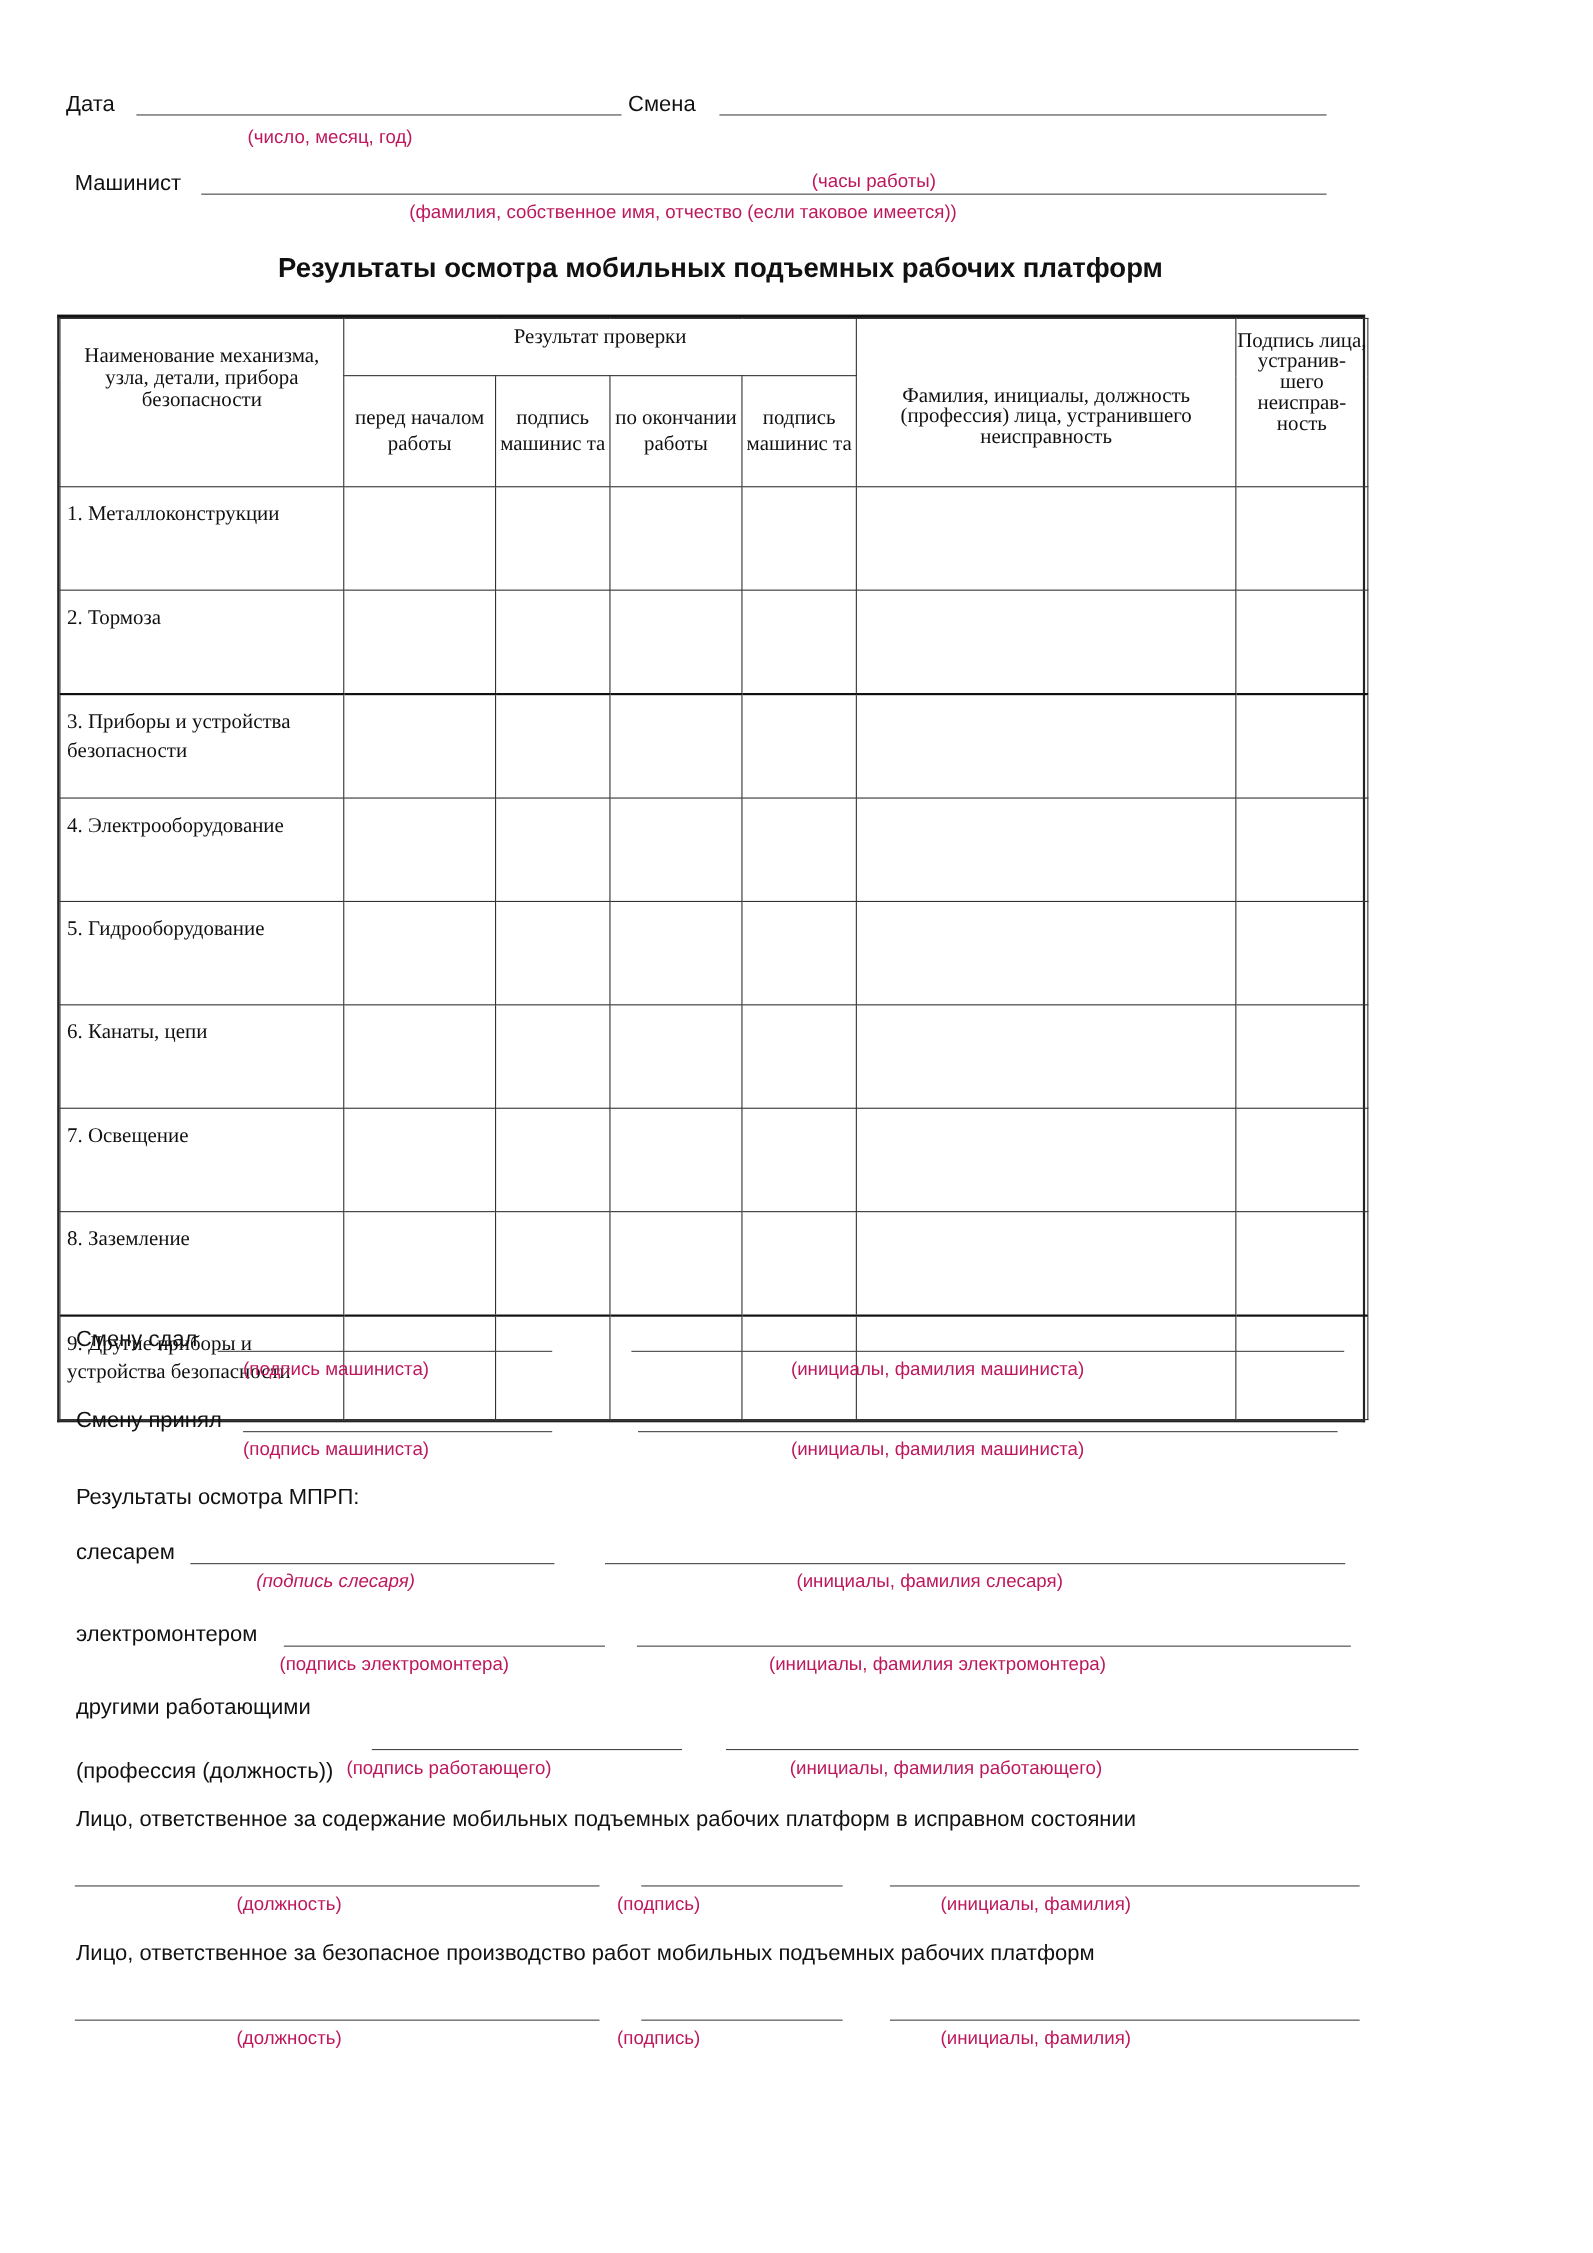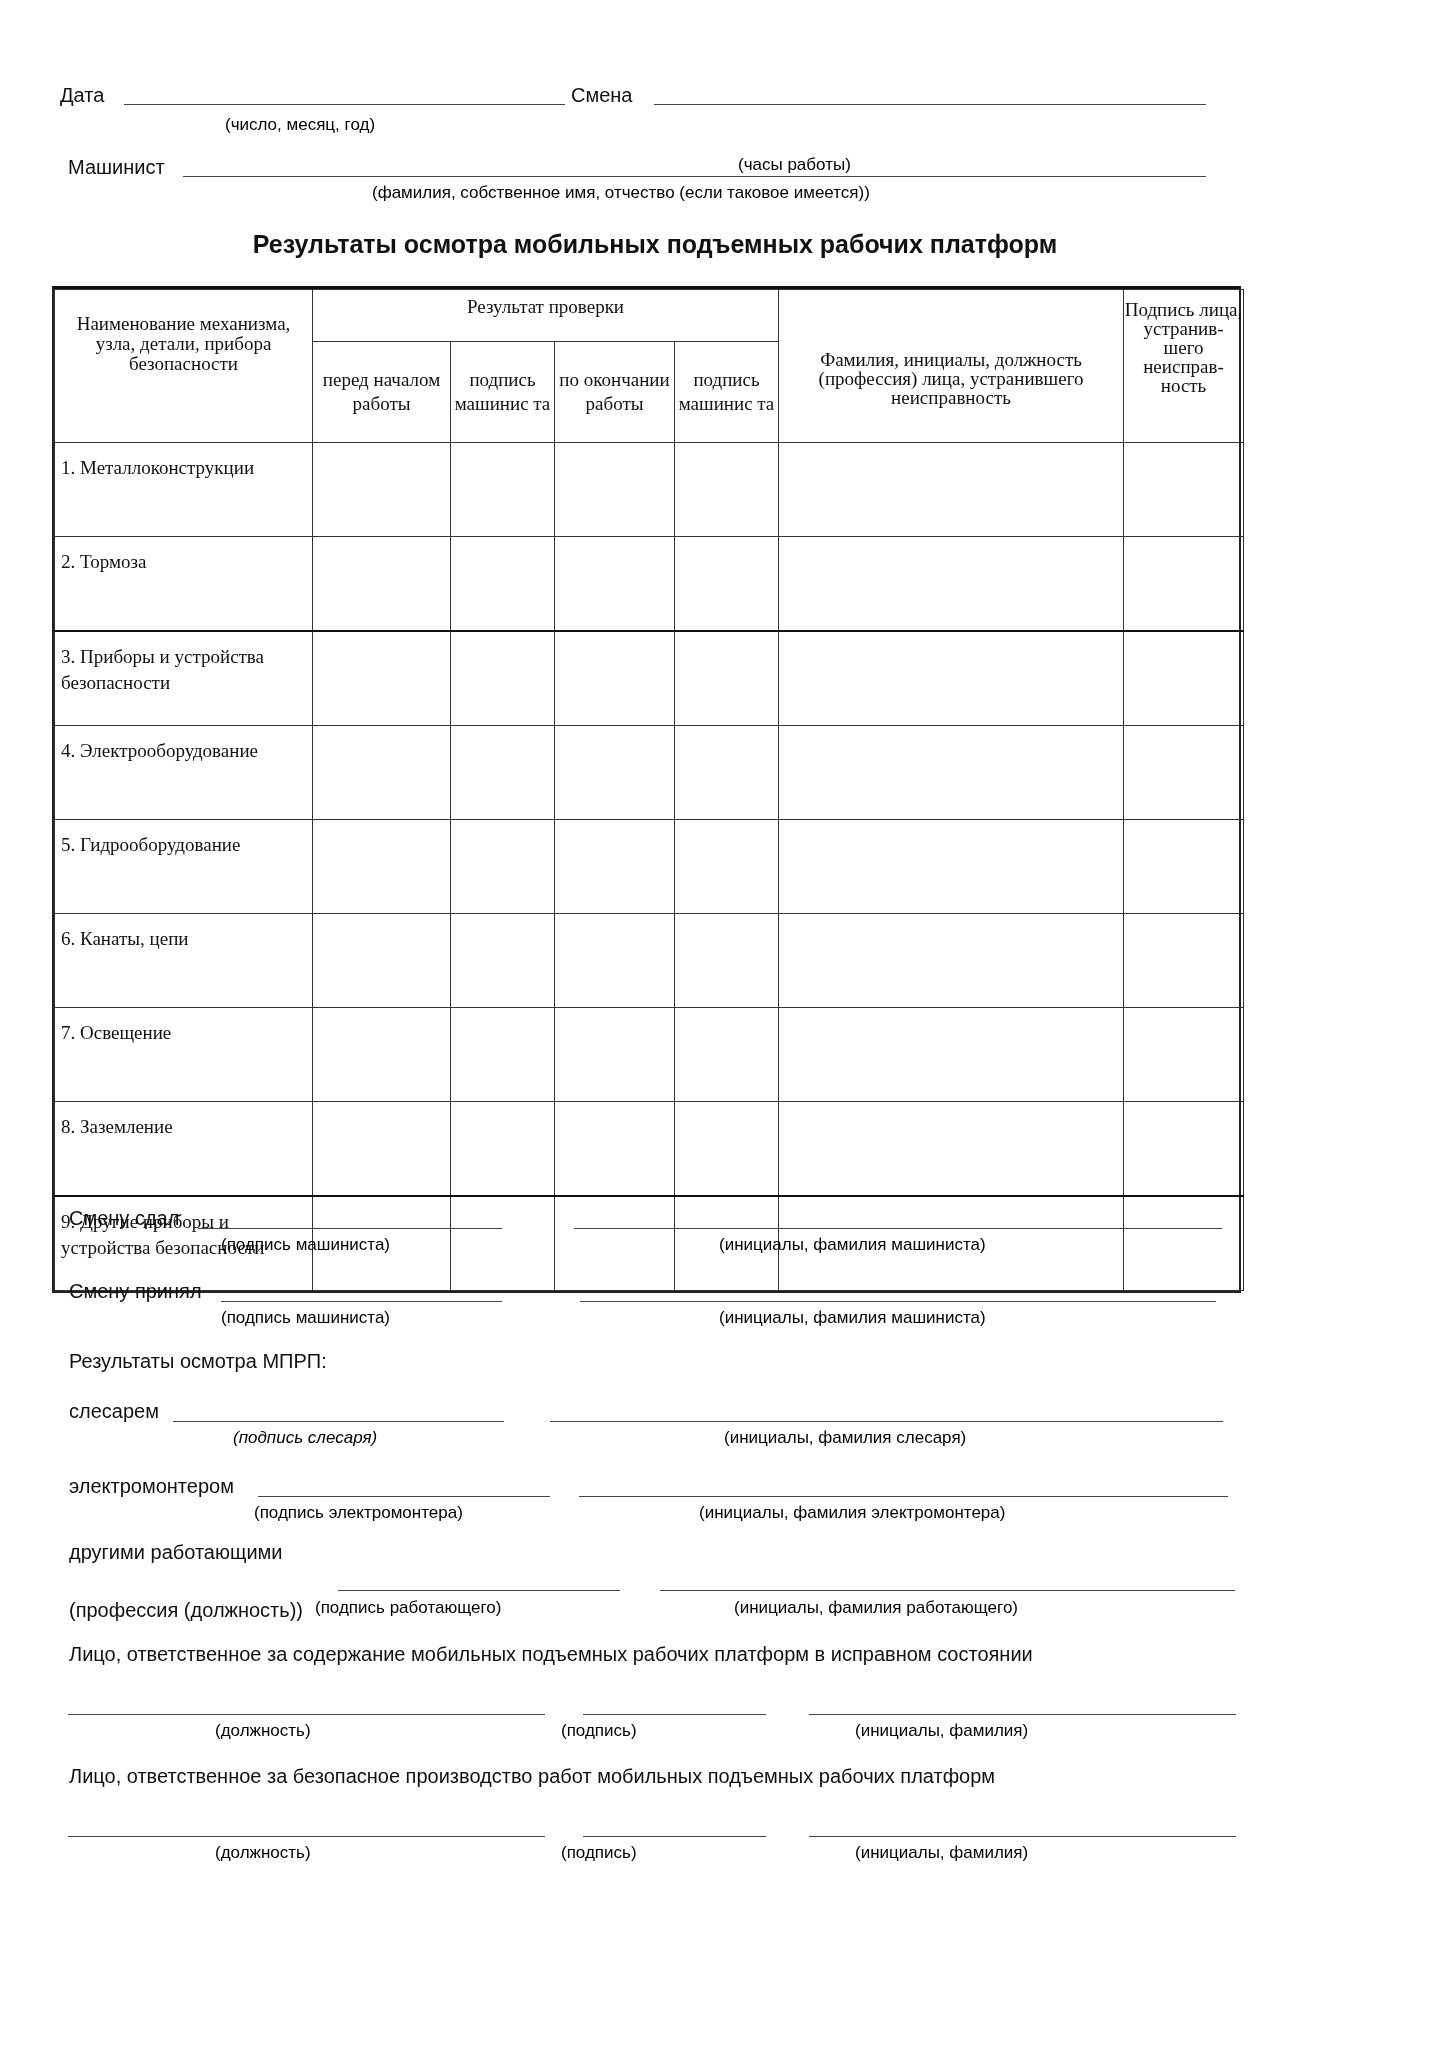--- a/index.html
+++ b/index.html
@@ -1,18 +1,18 @@
 <!DOCTYPE html>
 <html><head>
 <meta charset="utf-8">
 <style>
   html, body { margin:0; padding:0; background:#ffffff; }
   body { width:1448px; height:2048px; position:relative; overflow:hidden; color:#111; }
   .lbl { position:absolute; font-family:"Liberation Sans", sans-serif; font-size:20px; line-height:22px; white-space:nowrap; color:#111; }
-  .cap { position:absolute; font-family:"Liberation Sans", sans-serif; font-size:17px; line-height:18px; white-space:nowrap; color:#000000; transform:translateY(-50%); }
+  .cap { position:absolute; font-family:"Liberation Sans", sans-serif; font-size:17px; line-height:18px; white-space:nowrap; color:#be185d; transform:translateY(-50%); }
   .line { position:absolute; height:0; border-top:1.5px solid #444; }
   .title { position:absolute; left:0; width:1310px; text-align:center; top:230px; font-family:"Liberation Sans", sans-serif; font-weight:bold; font-size:25px; line-height:28px; color:#111; }
 
   
   .tbl { position:absolute; left:52px; top:286px; width:1189px; border:2px solid #222; border-top:3px solid #111; box-sizing:border-box; }
   .tbl table { border-collapse:collapse; width:100%; table-layout:fixed; font-family:"Liberation Serif", serif; }
   .tbl td { border:1.5px solid #333; padding:0; vertical-align:middle; text-align:center; font-size:19px; line-height:21px; color:#111; }
   .tbl tr.h1 td { height:45px; }
   .tbl tr.h2 td { height:100px; }
   .tbl tr.r td { height:81px; }
@@ -176,21 +176,21 @@
 <div class="line" style="left:258px;width:292px;top:1496px;"></div>
 <div class="line" style="left:579px;width:649px;top:1496px;"></div>
 <div class="cap" style="left:254px;top:1513px;">(подпись электромонтера)</div>
 <div class="cap" style="left:699px;top:1513px;">(инициалы, фамилия электромонтера)</div>
 
 <div class="lbl" style="left:69px;top:1541px;">другими работающими</div>
 <div class="lbl" style="left:69px;top:1568px;margin-top:31px;">(профессия (должность))</div>
 <div class="line" style="left:338px;width:282px;top:1590px;"></div>
 <div class="line" style="left:660px;width:575px;top:1590px;"></div>
 <div class="cap" style="left:315px;top:1608px;">(подпись  работающего)</div>
-<div class="cap" style="left:718px;top:1608px;margin-left:16px;">(инициалы, фамилия работающего)</div>
+<div class="cap" style="left:718px;top:1608px;">(инициалы, фамилия работающего)</div>
 
 <div class="lbl" style="left:69px;top:1643px;">Лицо, ответственное за содержание мобильных подъемных рабочих платформ в исправном состоянии</div>
 <div class="line" style="left:68px;width:477px;top:1714px;"></div>
 <div class="line" style="left:583px;width:183px;top:1714px;"></div>
 <div class="line" style="left:809px;width:427px;top:1714px;"></div>
 <div class="cap" style="left:215px;top:1731px;">(должность)</div>
 <div class="cap" style="left:561px;top:1731px;">(подпись)</div>
 <div class="cap" style="left:855px;top:1731px;">(инициалы, фамилия)</div>
 
 <div class="lbl" style="left:69px;top:1765px;">Лицо,  ответственное за безопасное производство работ мобильных подъемных рабочих платформ</div>

